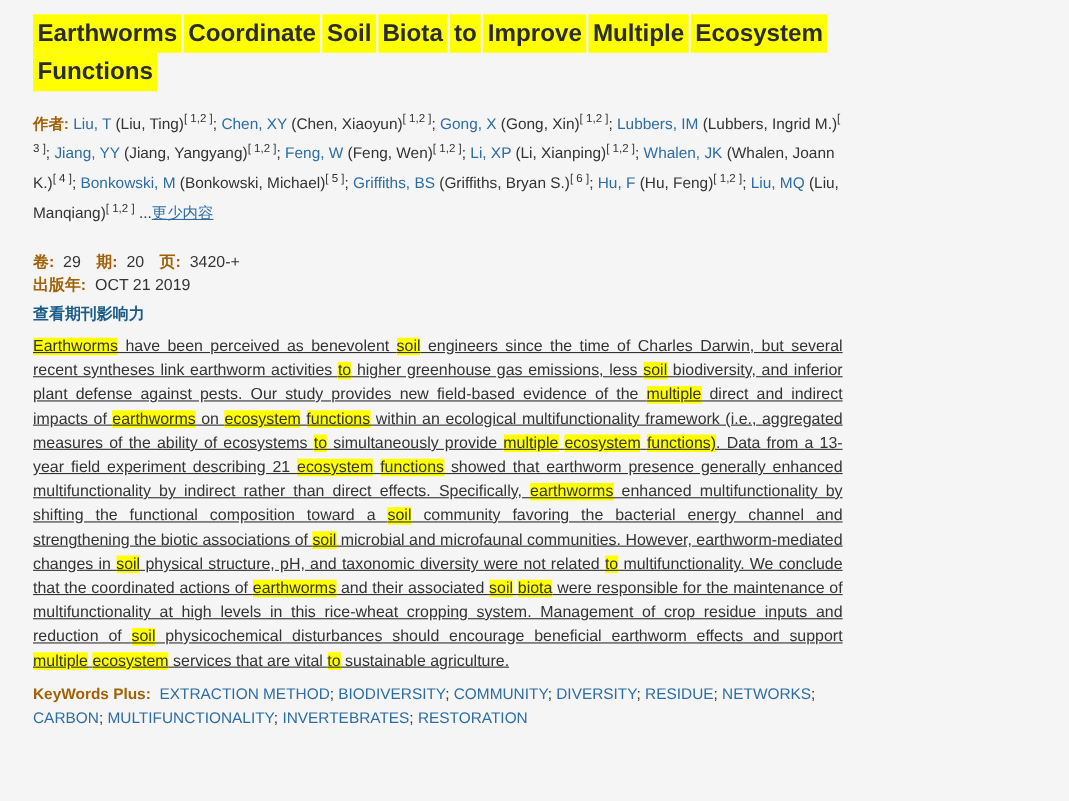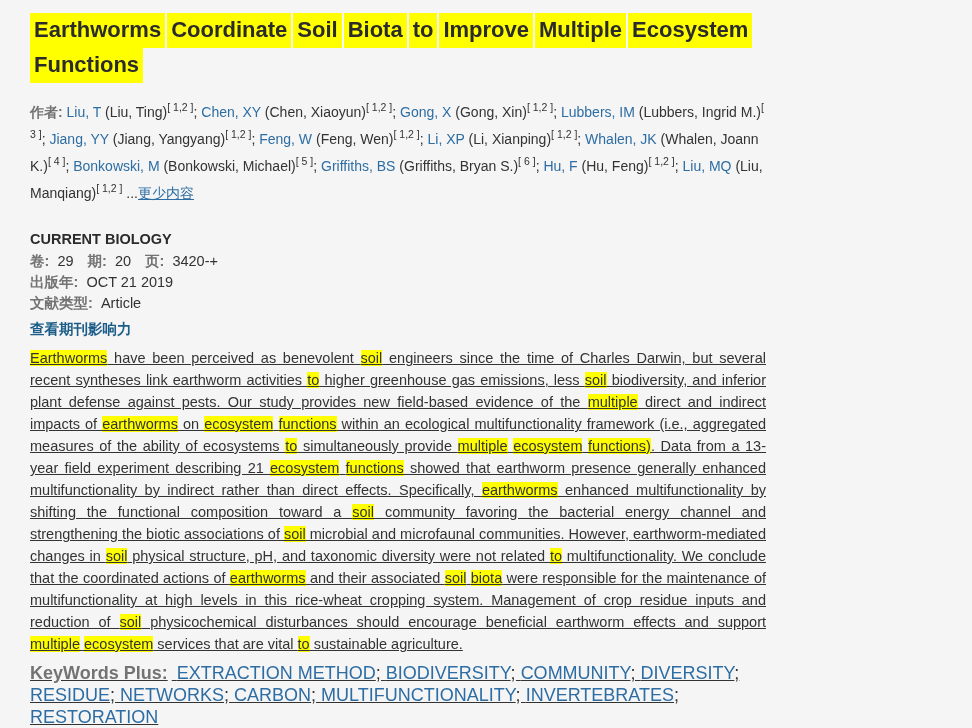--- a/index.html
+++ b/index.html
@@ -27,21 +27,21 @@
     margin-right: 2px;
     display: inline-block;
   }
   
   .authors {
     margin: 0;
     font-size: 14px;
     line-height: 27px;
     color: #333;
   }
-  .lbl { font-weight: 700; color: #737373; }
+  .lbl { font-weight: 700; color: #a16207; }
   a.lnk {
     color: #2d6da3;
     text-decoration: none;
     cursor: pointer;
   }
   sup.aff {
     font-size: 10.5px;
     color: #333;
     vertical-align: super;
     line-height: 0;
@@ -80,50 +80,45 @@
     font-size: 14.5px;
     line-height: 22px;
     color: #333;
     text-align: justify;
     text-decoration: underline;
   }
   .hl { background: #ffff00; }
   
   .keywords {
     margin: 7px 0 0 0;
-    font-size: 18px;
+    font-size: 14px;
     line-height: 22px;
-    text-decoration: underline;
   }
   .keywords .lbl { margin-right: 4px; }
 </style>
 </head>
 <body>
 
 <div class="container">
 
   <h1 class="title">
     <span><span class="tword">Earthworms</span><span class="tword">Coordinate</span><span class="tword">Soil</span><span class="tword">Biota</span><span class="tword">to</span><span class="tword">Improve</span><span class="tword">Multiple</span><span class="tword">Ecosystem</span><span class="tword">Functions</span></span>
   </h1>
 
   <p class="authors">
     <span class="lbl">作者:</span>
     <span><a class="lnk">Liu, T</a><span> (Liu, Ting)</span><sup class="aff">[ 1,2 ]</sup><span>; </span><a class="lnk">Chen, XY</a><span> (Chen, Xiaoyun)</span><sup class="aff">[ 1,2 ]</sup><span>; </span><a class="lnk">Gong, X</a><span> (Gong, Xin)</span><sup class="aff">[ 1,2 ]</sup><span>; </span><a class="lnk">Lubbers, IM</a><span> (Lubbers, Ingrid M.)</span><sup class="aff">[ 3 ]</sup><span>; </span><a class="lnk">Jiang, YY</a><span> (Jiang, Yangyang)</span><sup class="aff">[ 1,2 ]</sup><span>; </span><a class="lnk">Feng, W</a><span> (Feng, Wen)</span><sup class="aff">[ 1,2 ]</sup><span>; </span><a class="lnk">Li, XP</a><span> (Li, Xianping)</span><sup class="aff">[ 1,2 ]</sup><span>; </span><a class="lnk">Whalen, JK</a><span> (Whalen, Joann K.)</span><sup class="aff">[ 4 ]</sup><span>; </span><a class="lnk">Bonkowski, M</a><span> (Bonkowski, Michael)</span><sup class="aff">[ 5 ]</sup><span>; </span><a class="lnk">Griffiths, BS</a><span> (Griffiths, Bryan S.)</span><sup class="aff">[ 6 ]</sup><span>; </span><a class="lnk">Hu, F</a><span> (Hu, Feng)</span><sup class="aff">[ 1,2 ]</sup><span>; </span><a class="lnk">Liu, MQ</a><span> (Liu, Manqiang)</span><sup class="aff">[ 1,2 ]</sup><span> ...</span><a class="less-link">更少内容</a></span>
   </p>
 
   <div class="journal">
-    <p class="journal-name">CURRENT BIOLOGY</p>
     <p class="jline">
       <span class="jgroup"><span class="lbl">卷:</span> <span>29</span></span><span class="jgroup"><span class="lbl">期:</span> <span>20</span></span><span class="jgroup"><span class="lbl">页:</span> <span>3420-+</span></span>
     </p>
     <p class="jline">
       <span class="lbl">出版年:</span> <span>OCT 21 2019</span>
-    </p>
-    <p class="jline">
-      <span class="lbl">文献类型:</span> <span>Article</span>
     </p>
     <a class="impact-link">查看期刊影响力</a>
   </div>
 
   <p class="abstract">
     <span><span class="hl">Earthworms</span><span> have been perceived as benevolent </span><span class="hl">soil</span><span> engineers since the time of Charles Darwin, but several recent syntheses link earthworm activities </span><span class="hl">to</span><span> higher greenhouse gas emissions, less </span><span class="hl">soil</span><span> biodiversity, and inferior plant defense against pests. Our study provides new field-based evidence of the </span><span class="hl">multiple</span><span> direct and indirect impacts of </span><span class="hl">earthworms</span><span> on </span><span class="hl">ecosystem</span><span> </span><span class="hl">functions</span><span> within an ecological multifunctionality framework (i.e., aggregated measures of the ability of ecosystems </span><span class="hl">to</span><span> simultaneously provide </span><span class="hl">multiple</span><span> </span><span class="hl">ecosystem</span><span> </span><span class="hl">functions)</span><span>. Data from a 13-year field experiment describing 21 </span><span class="hl">ecosystem</span><span> </span><span class="hl">functions</span><span> showed that earthworm presence generally enhanced multifunctionality by indirect rather than direct effects. Specifically, </span><span class="hl">earthworms</span><span> enhanced multifunctionality by shifting the functional composition toward a </span><span class="hl">soil</span><span> community favoring the bacterial energy channel and strengthening the biotic associations of </span><span class="hl">soil</span><span> microbial and microfaunal communities. However, earthworm-mediated changes in </span><span class="hl">soil</span><span> physical structure, pH, and taxonomic diversity were not related </span><span class="hl">to</span><span> multifunctionality. We conclude that the coordinated actions of </span><span class="hl">earthworms</span><span> and their associated </span><span class="hl">soil</span><span> </span><span class="hl">biota</span><span> were responsible for the maintenance of multifunctionality at high levels in this rice-wheat cropping system. Management of crop residue inputs and reduction of </span><span class="hl">soil</span><span> physicochemical disturbances should encourage beneficial earthworm effects and support </span><span class="hl">multiple</span><span> </span><span class="hl">ecosystem</span><span> services that are vital </span><span class="hl">to</span><span> sustainable agriculture.</span></span>
   </p>
 
   <p class="keywords">
     <span class="lbl">KeyWords Plus:</span>

